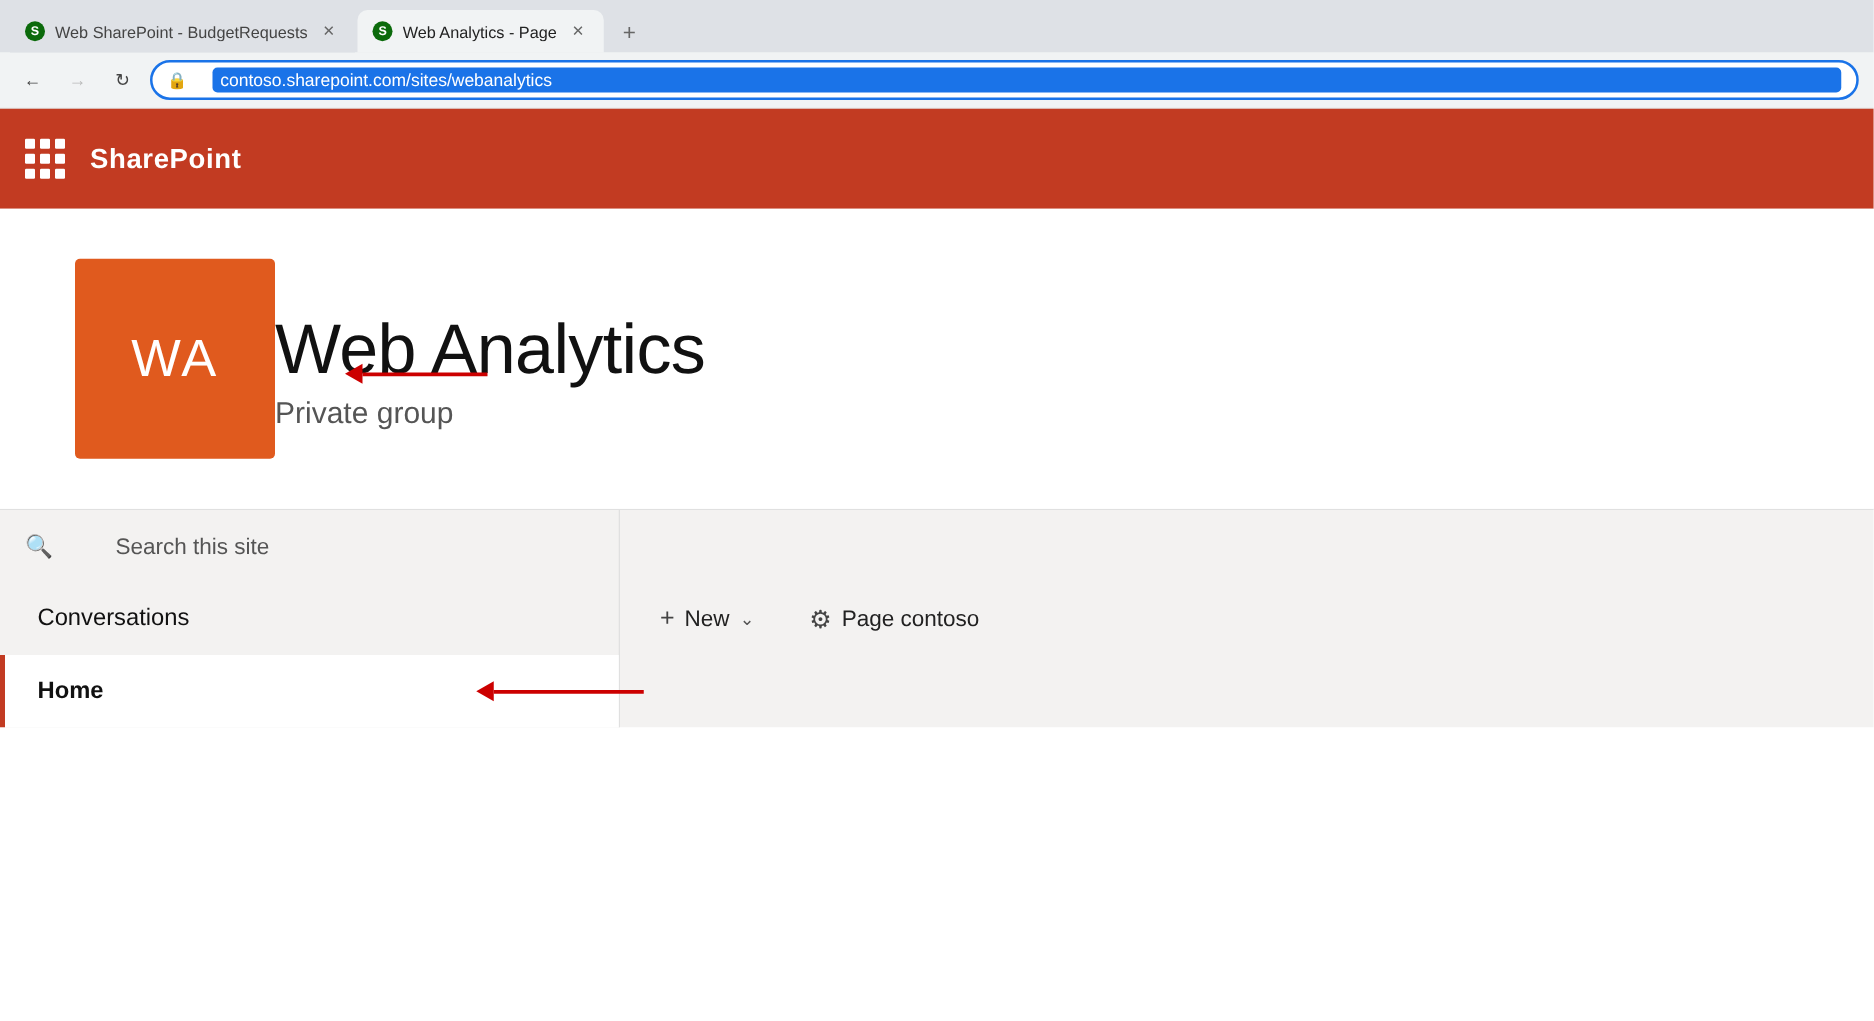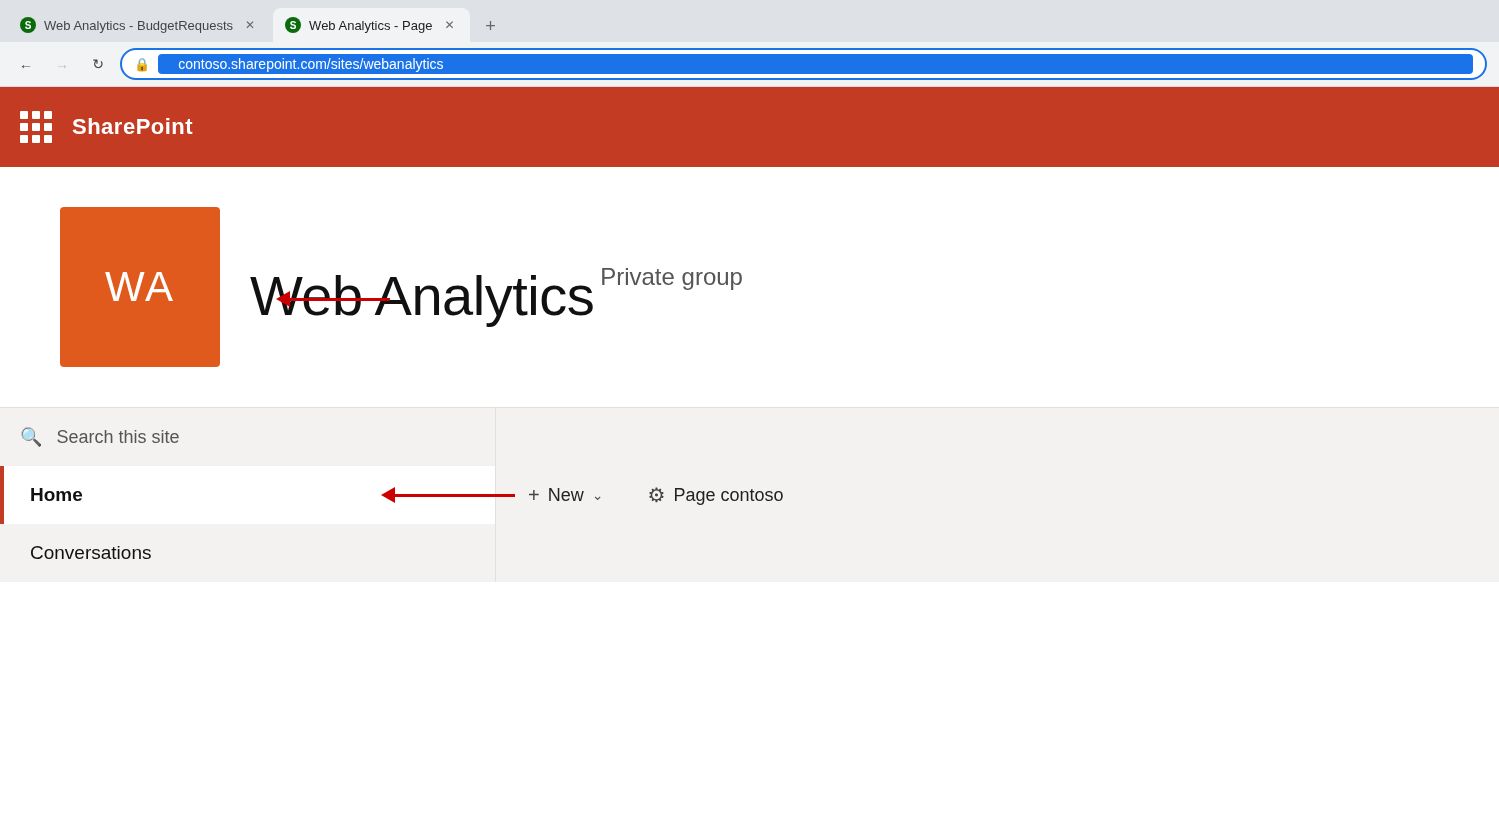--- a/index.html
+++ b/index.html
@@ -113,22 +113,23 @@
     .lock-icon {
       color: #555;
       font-size: 13px;
     }
     .url-text {
       flex: 1;
       font-size: 14px;
       color: #222;
       background: #1a73e8;
       color: white;
-      padding: 2px 20px;
+      padding: 2px 6px;
       border-radius: 4px;
+      margin-left: 12px;
     }
 
     
     .sharepoint-header {
       background: #c23b22;
       height: 80px;
       display: flex;
       align-items: center;
       padding: 10px 20px;
       gap: 20px;
@@ -150,41 +151,40 @@
       font-size: 22px;
       font-weight: 600;
       letter-spacing: 0.5px;
     }
 
     
     .site-header {
       display: flex;
       align-items: center;
       padding: 40px 60px;
-      gap: 30px;
       background: #fff;
     }
     .site-logo {
       width: 160px;
       height: 160px;
       background: #e05a1e;
       display: flex;
       align-items: center;
       justify-content: center;
       color: white;
       font-size: 42px;
       font-weight: 300;
       letter-spacing: 2px;
       flex-shrink: 0;
       border-radius: 4px;
       position: relative;
     }
     .site-info {
       display: flex;
-      flex-direction: row;
+      flex-direction: column;
       gap: 6px;
       margin-top: 16px;
     }
     .site-name {
       font-size: 56px;
       font-weight: 300;
       color: #111;
       letter-spacing: -0.5px;
     }
     .site-type {
@@ -212,20 +212,21 @@
       gap: 14px;
       cursor: pointer;
     }
     .search-icon {
       font-size: 18px;
       color: #555;
     }
     .search-text {
       font-size: 18px;
       color: #555;
+      margin-left: 36px;
     }
 
     
     .nav-item {
       display: flex;
       align-items: center;
       padding: 18px 30px;
       font-size: 19px;
       color: #111;
       cursor: pointer;
@@ -286,21 +287,21 @@
   </style>
 </head>
 <body>
 
 <div class="browser-chrome">
 
   <div class="tab-bar">
 
     <div class="tab">
       <div class="tab-icon">S</div>
-      <span class="tab-title">Web Analytics - BudgetRequests</span>
+      <span class="tab-title">Web SharePoint - BudgetRequests</span>
       <div class="tab-close">✕</div>
     </div>
 
     <div class="tab active">
       <div class="tab-icon">S</div>
       <span class="tab-title">Web Analytics - Page</span>
       <div class="tab-close">✕</div>
     </div>
 
     <div class="tab-new">+</div>
@@ -354,31 +355,31 @@
 </div>
 
 <div class="toolbar">
   <div class="sidebar-area">
 
     <div class="search-bar">
       <span class="search-icon">🔍</span>
       <span class="search-text">Search this site</span>
     </div>
 
+    <div class="nav-item">
+      <span>Conversations</span>
+    </div>
+
     <div class="nav-item active">
       <span>Home</span>
 
       <div style="position:absolute; right:-20px; top:50%; transform:translateY(-50%); display:flex; align-items:center; pointer-events:none;">
         <div style="width:0;height:0;border-top:8px solid transparent;border-bottom:8px solid transparent;border-right:14px solid #cc0000;"></div>
         <div style="height:3px;background:#cc0000;width:120px;"></div>
       </div>
-    </div>
-
-    <div class="nav-item">
-      <span>Conversations</span>
     </div>
   </div>
 
   <div class="command-bar">
     <div class="cmd-btn">
       <span class="cmd-icon">+</span>
       <span>New</span>
       <span class="chevron">⌄</span>
     </div>
     <div class="cmd-btn">

